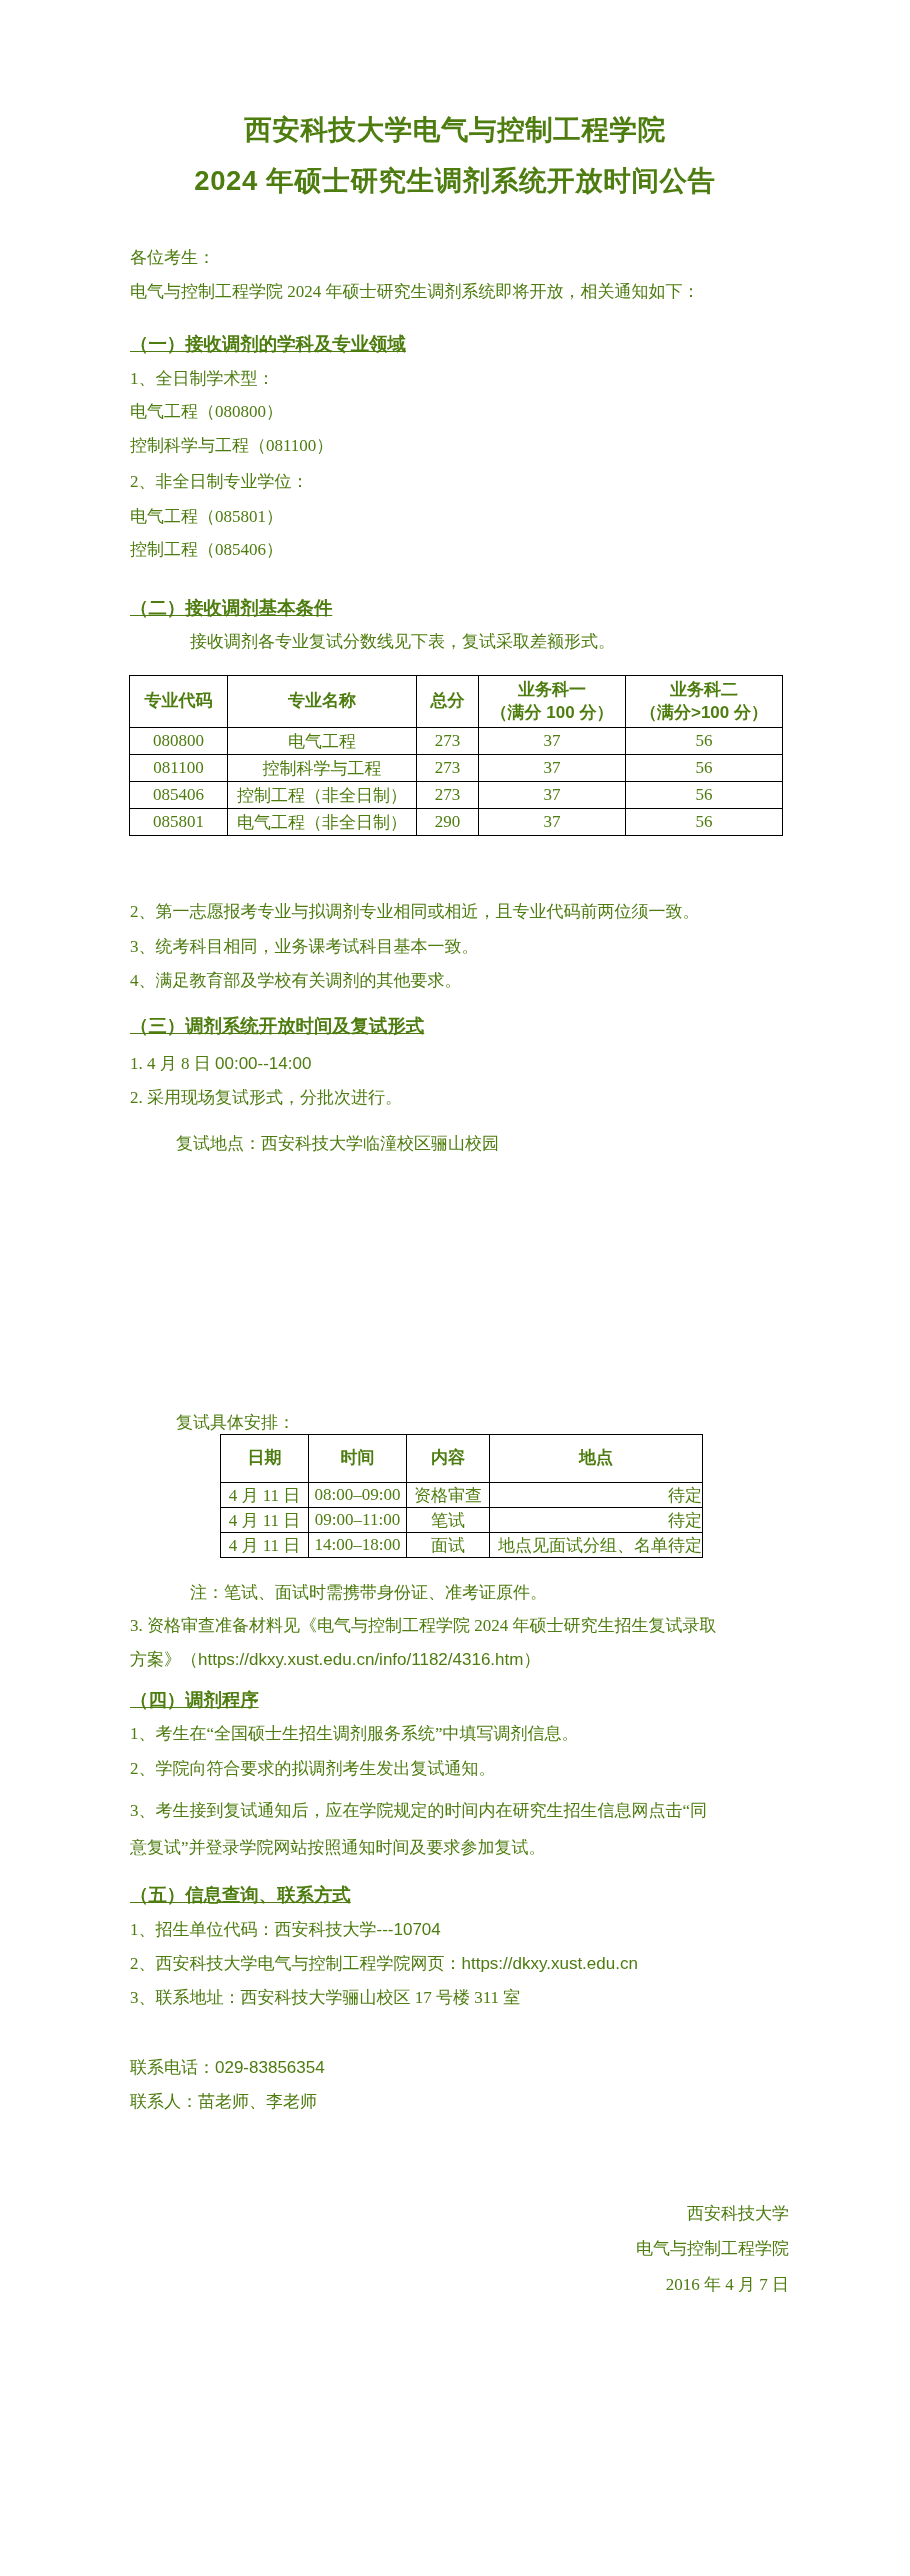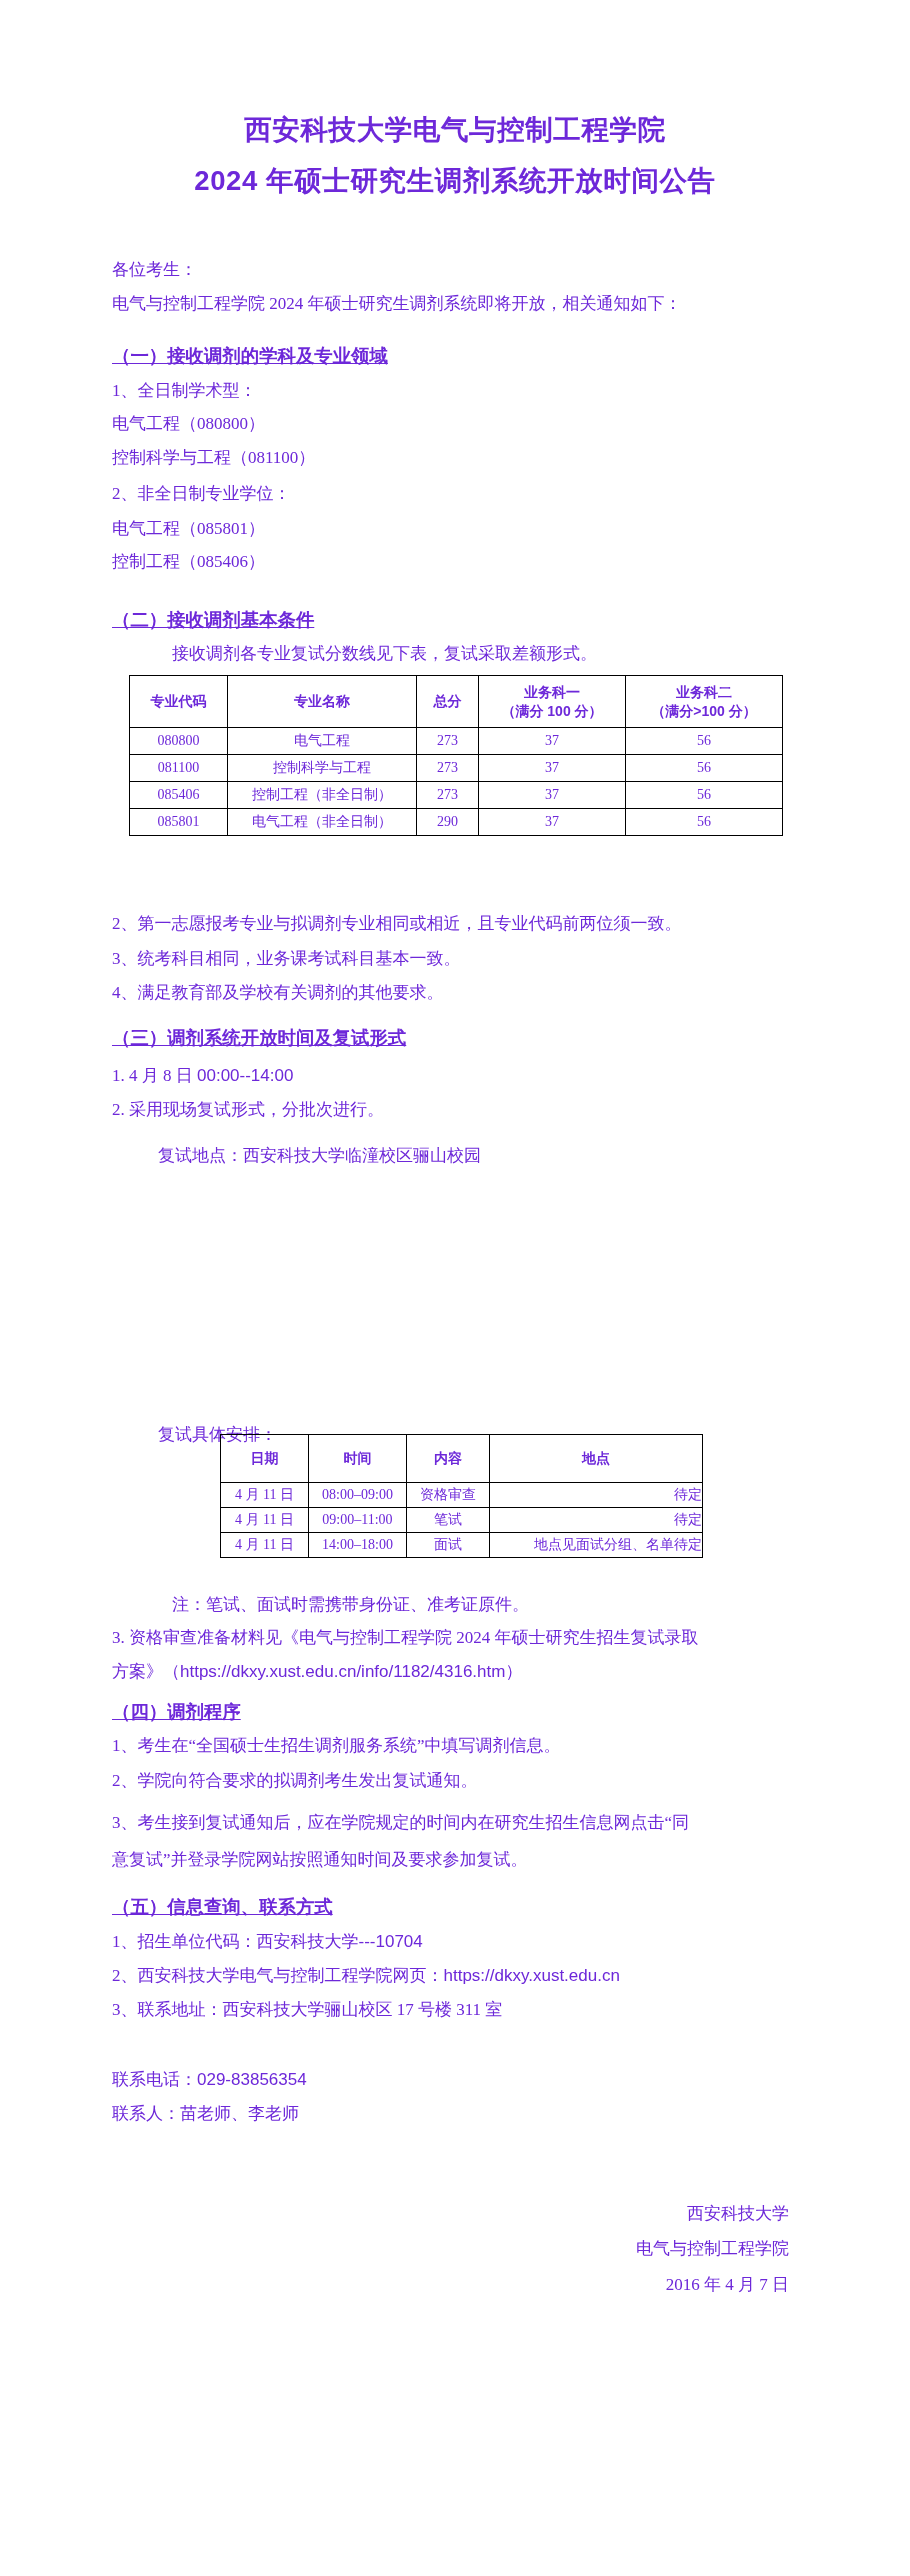--- a/index.html
+++ b/index.html
@@ -1,41 +1,40 @@
 <!DOCTYPE html>
 <html style="font-size:9.2px"><head>
 <meta charset="utf-8">
 <style>
   html,body { margin:0; padding:0; background:#ffffff; }
   .page {
     position:relative;
     width:910px;
     height:2576px;
     background:#ffffff;
-    color:#6d28d9;
+    color:#4d7c0f;
     font-family:"Liberation Serif","DejaVu Serif",serif;
     font-size:17px;
     overflow:hidden;
   }
   .doc-title {
     position:absolute;
     left:0; width:100%;
     text-align:center;
     font-family:"Liberation Sans","DejaVu Sans",sans-serif;
     font-weight:700;
     font-size:27.5px;
     line-height:1.1;
     letter-spacing:0.6px;
   }
   .line {
     position:absolute;
-    left:112px;
+    left:130px;
     width:660px;
     line-height:1.25;
-    margin-top:12px;
   }
   .heading {
     font-family:"Liberation Sans","DejaVu Sans",sans-serif;
     font-weight:700;
     font-size:18.4px;
     text-decoration:underline;
   }
   .sans { font-family:"Liberation Sans","DejaVu Sans",sans-serif; }
   .ind80  { padding-left:46px; }
   .ind104 { padding-left:60px; }
@@ -44,21 +43,21 @@
   .sig {
     position:absolute;
     right:121px;
     text-align:right;
     line-height:1.25;
   }
   table.doc-table {
     position:absolute;
     border-collapse:collapse;
     table-layout:fixed;
-    font-size:14px;
+    font-size:17px;
     border-radius:18px;
   }
   table.doc-table th, table.doc-table td {
     border:1.1px solid #000000;
     text-align:center;
     vertical-align:middle;
     padding:0;
     overflow:hidden;
   }
   table.doc-table th {

